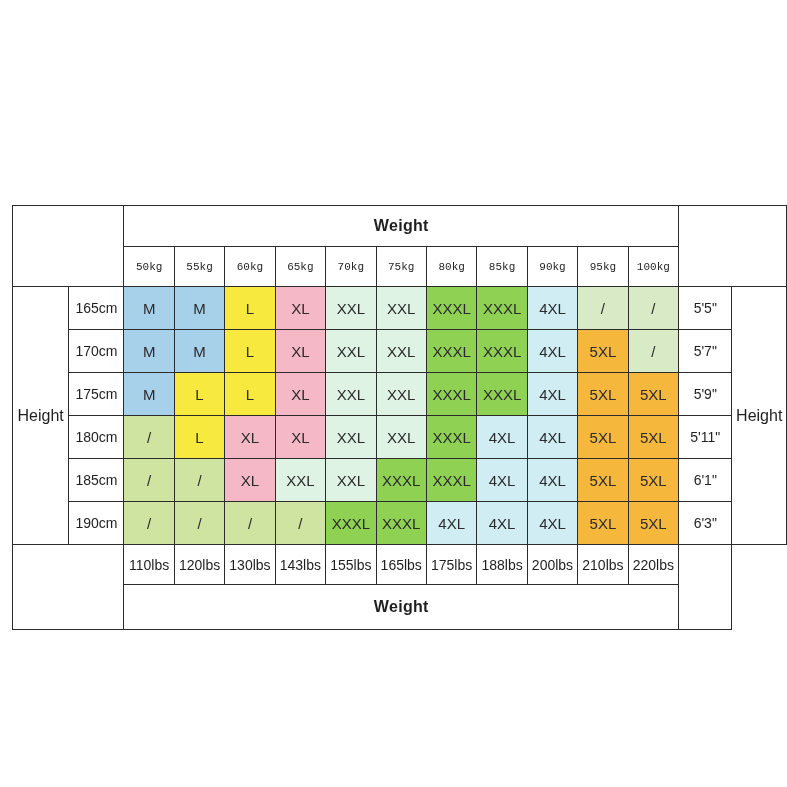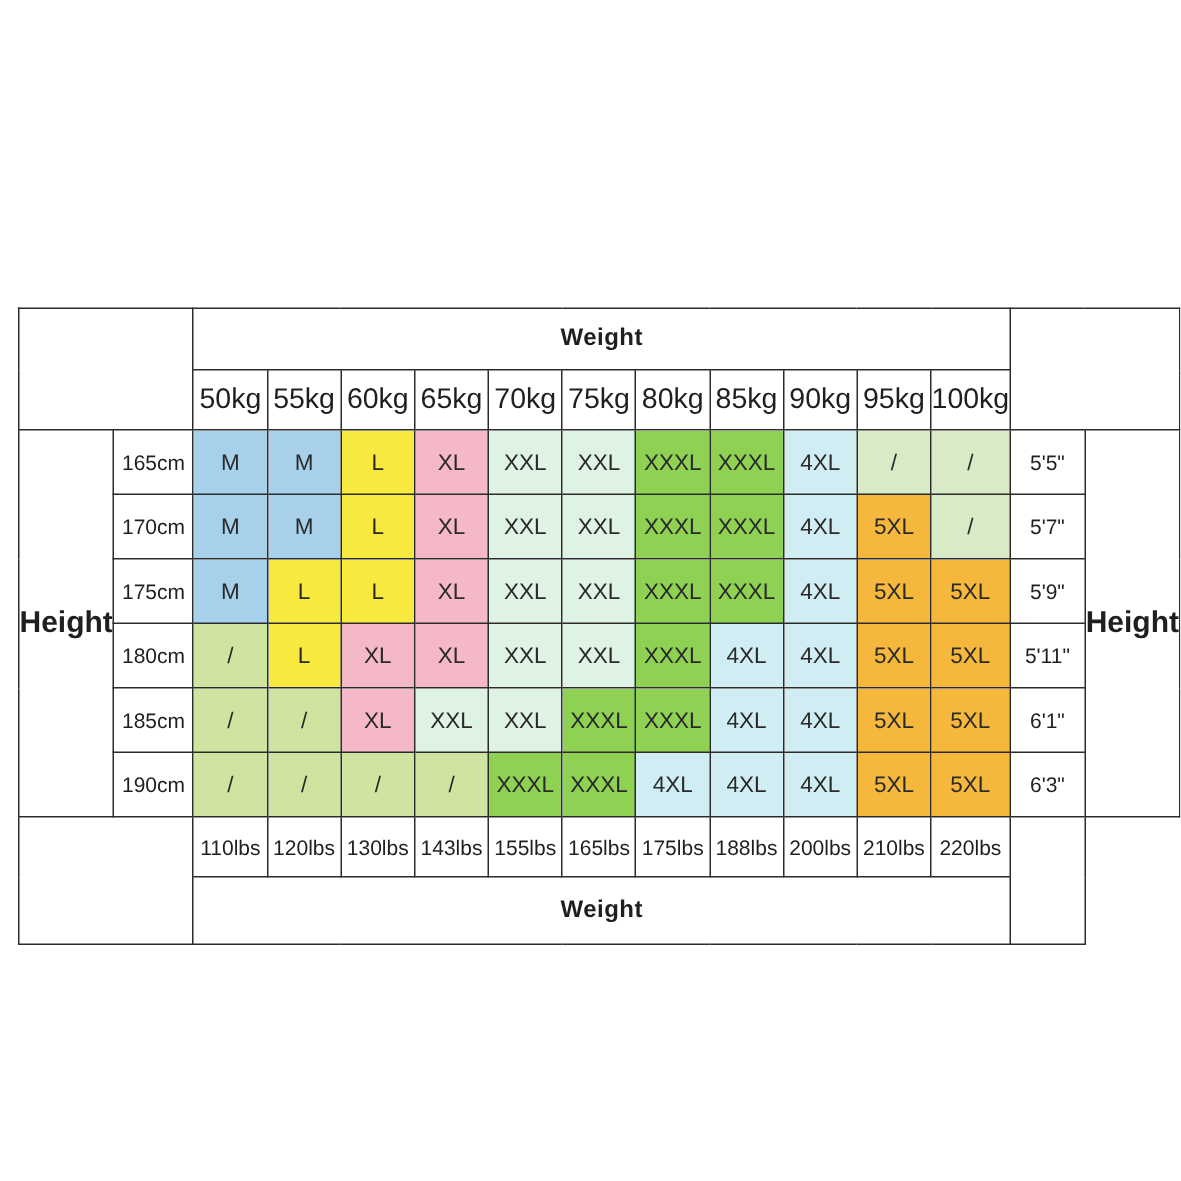--- a/index.html
+++ b/index.html
@@ -44,24 +44,24 @@
   tr.r-data   { height: 43px; }
   tr.r-lbs    { height: 40px; }
   tr.r-btitle { height: 45px; }
 
   .size-chart td.title {
     font-weight: bold;
     font-size: 16px;
     letter-spacing: 0.3px;
   }
   .size-chart td.side-label {
-    font-weight: bold;
-    font-size: 20px;
-  }
-  .size-chart td.kg  { font-size: 19px; }
+    font-weight: normal;
+    font-size: 16px;
+  }
+  .size-chart td.kg  { font-size: 11px; font-family: Liberation Mono, monospace; }
   .size-chart td.cm  { font-size: 14px; }
   .size-chart td.ft  { font-size: 14px; }
   .size-chart td.lbs { font-size: 14px; }
   .size-chart td.size { font-size: 15px; color: #2a2a2a; }
   .size-chart td.ghost {
     border: none;
     background: #ffffff;
   }
 </style>
 </head>

